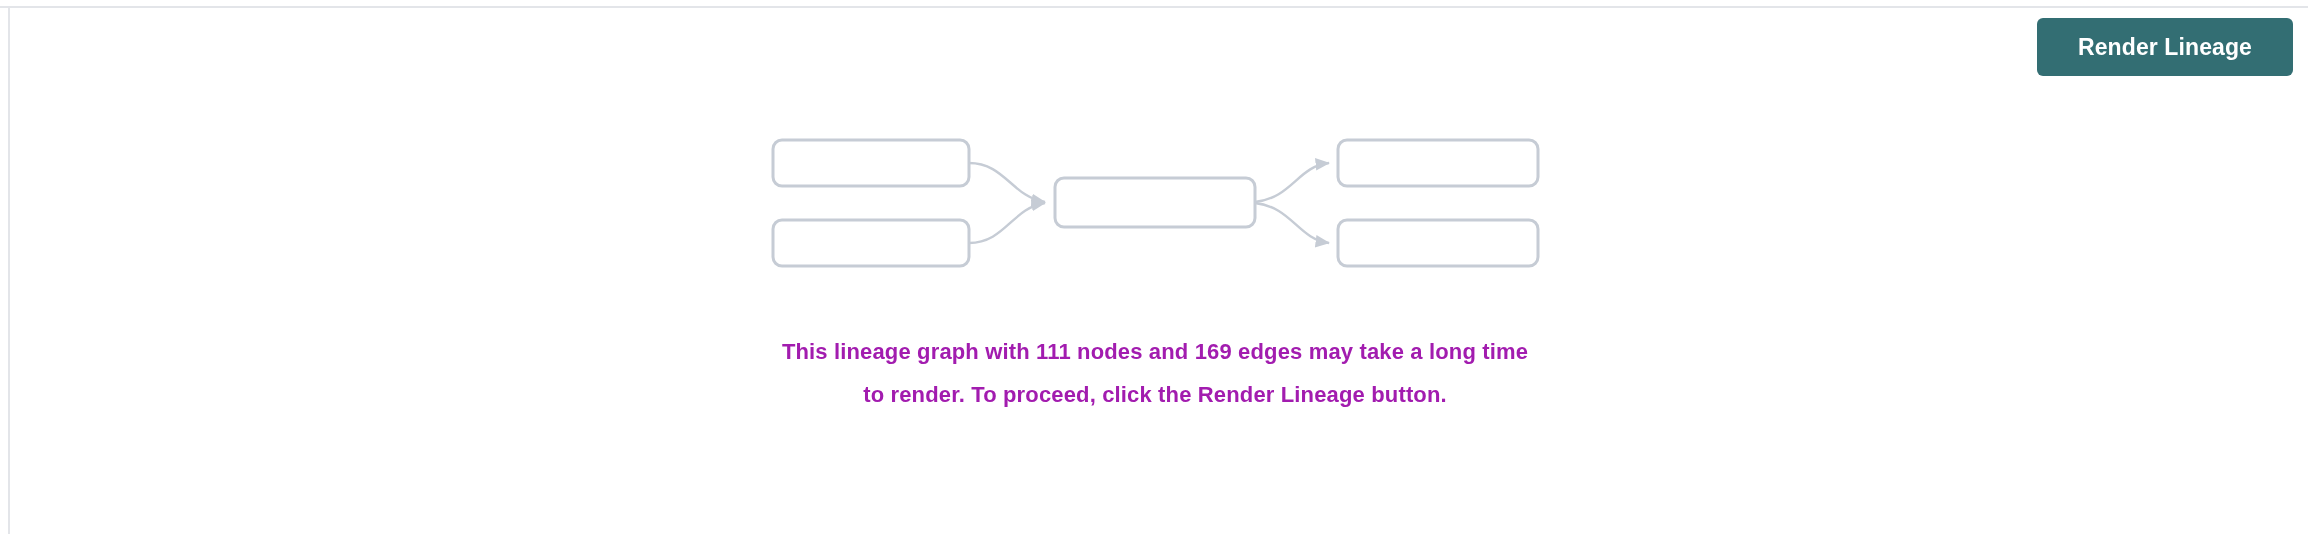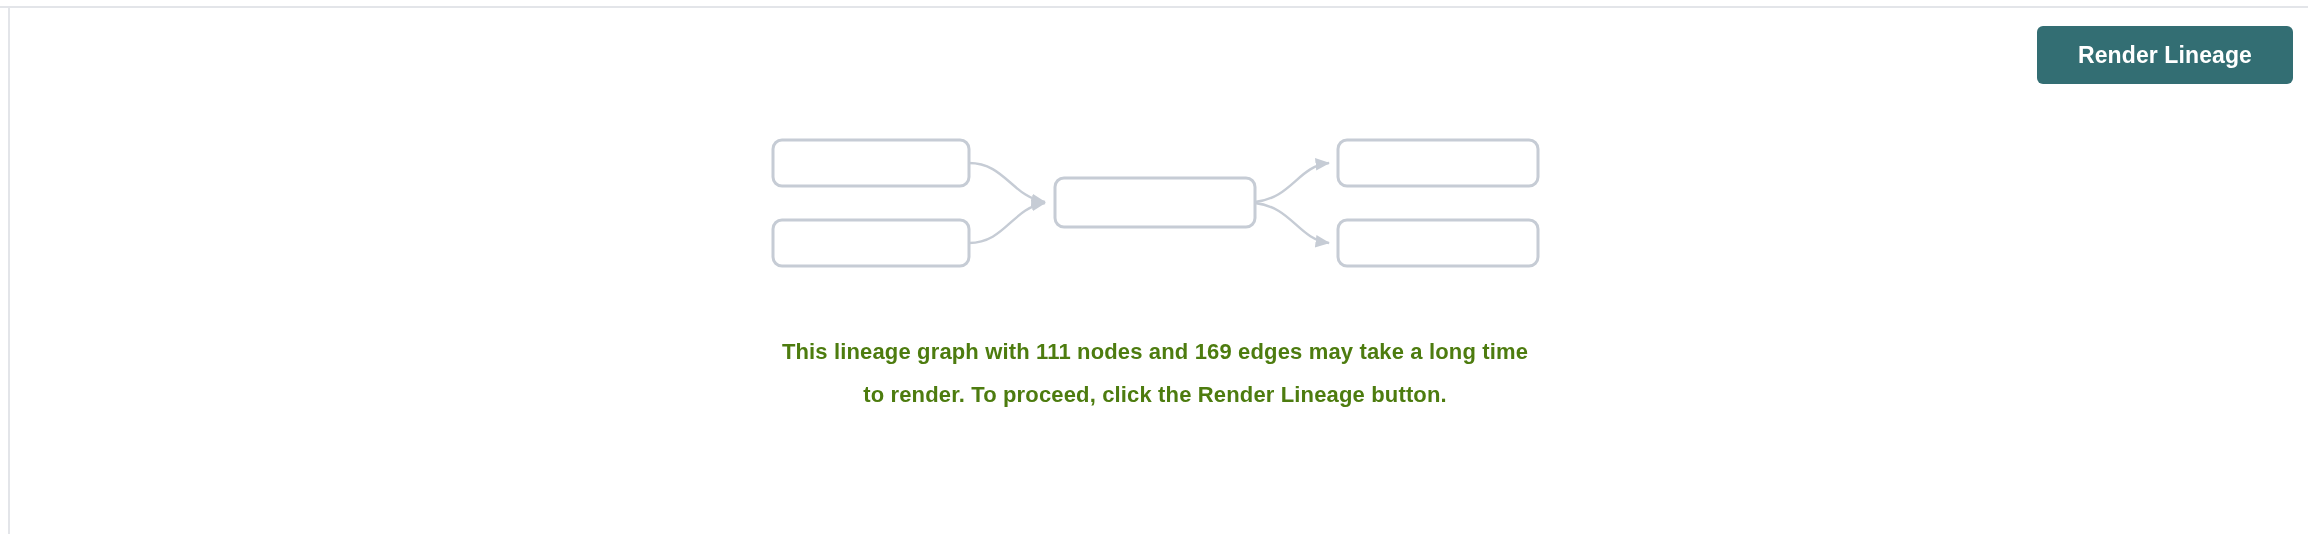--- a/index.html
+++ b/index.html
@@ -39,21 +39,21 @@
     top: 8px;
     width: 2px;
     height: 526px;
     background: #e3e5e9;
   }
 
   
   #render-lineage-button {
     position: absolute;
     left: 2037px;
-    top: 26px;
+    top: 18px;
     width: 256px;
     height: 58px;
     background: #336e73;
     color: #ffffff;
     border: none;
     border-radius: 6px;
     font-family: "Liberation Sans", sans-serif;
     font-size: 23px;
     font-weight: bold;
     letter-spacing: 0.1px;
@@ -101,21 +101,21 @@
     fill: #c6ccd5;
   }
 
   
   #empty-message {
     position: absolute;
     left: 775px;
     top: 330px;
     width: 760px;
     text-align: center;
-    color: #4d7c0f;
+    color: #a21caf;
     font-family: "Liberation Sans", sans-serif;
     font-size: 22px;
     font-weight: bold;
     line-height: 43px;
     letter-spacing: 0.15px;
   }
 </style>
 </head>
 <body>
 

